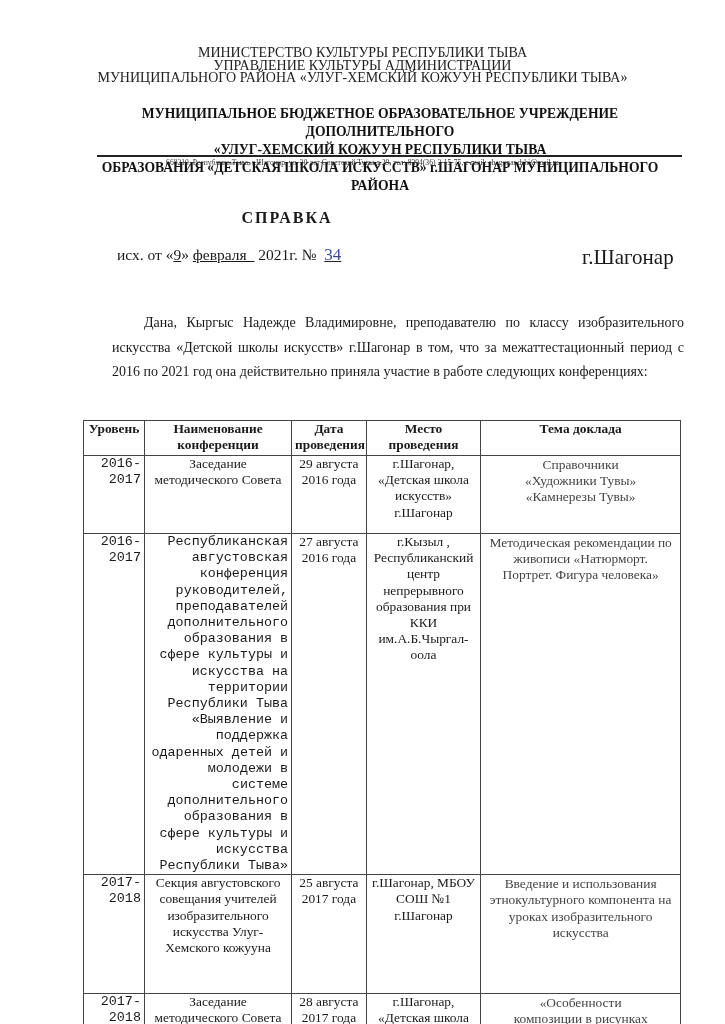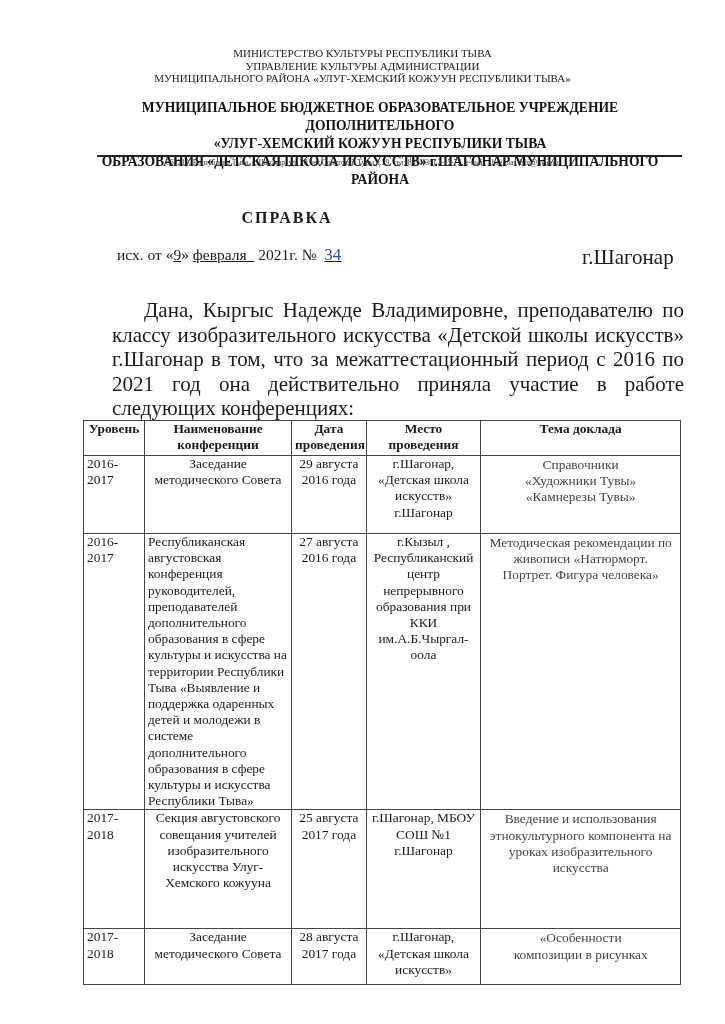--- a/index.html
+++ b/index.html
@@ -1,40 +1,40 @@
 <!DOCTYPE html>
 <html><head>
 <meta charset="utf-8">
 <style>
   html, body { margin: 0; padding: 0; }
   body {
     width: 725px; height: 1024px; background: #ffffff; position: relative; overflow: hidden;
     font-family: "Liberation Serif", "DejaVu Serif", serif; color: #1a1a1a;
   }
   .abs { position: absolute; }
-  .top-lines { left: 0; width: 725px; top: 47px; text-align: center; font-size: 11px; line-height: 12.5px; color: #222; }
-  .inst { left: 80px; width: 600px; top: 99px; text-align: center; font-weight: bold; font-size: 13.6px; line-height: 18px; color: #111; }
+  .top-lines { left: 0; width: 725px; top: 47px; text-align: center; font-size: 14px; line-height: 12.5px; color: #222; }
+  .inst { left: 80px; width: 600px; top: 105px; text-align: center; font-weight: bold; font-size: 13.6px; line-height: 18px; color: #111; }
   .rule { left: 97px; width: 585px; top: 155px; height: 2px; background: #222; }
   .addr { left: 0; width: 725px; top: 158px; text-align: center; font-size: 7.6px; color: #333; }
   .title { left: 0; width: 574px; top: 209px; text-align: center; font-weight: bold; font-size: 16px; letter-spacing: 2px; }
   .ref { left: 117px; top: 245px; font-size: 15.5px; }
   .ref .u { text-decoration: underline; }
   .ref .hand { color: #3a4aa8; text-decoration: underline; text-decoration-color: #222; font-size: 17px; padding: 0 4px; }
   .city { left: 582px; top: 245px; font-size: 21px; }
-  .para { left: 112px; width: 572px; top: 298px; font-size: 21px; line-height: 24.6px; text-align: justify; }
+  .para { left: 112px; width: 572px; top: 311px; font-size: 14px; line-height: 24.6px; text-align: justify; }
   .para .indent { display: inline-block; width: 32px; }
   table.conf { position: absolute; left: 83px; top: 420px; width: 598px; border-collapse: collapse; table-layout: fixed; font-size: 13.4px; line-height: 16.2px; }
   table.conf td, table.conf th { border: 1px solid #444; vertical-align: top; padding: 0 3px; }
   table.conf th { font-weight: bold; text-align: center; height: 34px; line-height: 16px; }
   .c-level { width: 58px; text-align: left; }
   .c-name { width: 140px; }
   .c-date { width: 71px; text-align: center; }
   .c-place { width: 109px; text-align: center; }
   .c-topic { width: 190px; text-align: center; }
-  td.left { text-align: left; }
+  td.left { text-align: right; font-family: Liberation Mono, monospace; }
   td.center { text-align: center; }
   .topic-grey { color: #444; }
 </style>
 </head>
 <body>
 
 <div class="abs top-lines">
   <div>МИНИСТЕРСТВО КУЛЬТУРЫ РЕСПУБЛИКИ ТЫВА</div>
   <div>УПРАВЛЕНИЕ КУЛЬТУРЫ АДМИНИСТРАЦИИ</div>
   <div>МУНИЦИПАЛЬНОГО РАЙОНА «УЛУГ-ХЕМСКИЙ КОЖУУН РЕСПУБЛИКИ ТЫВА»</div>

